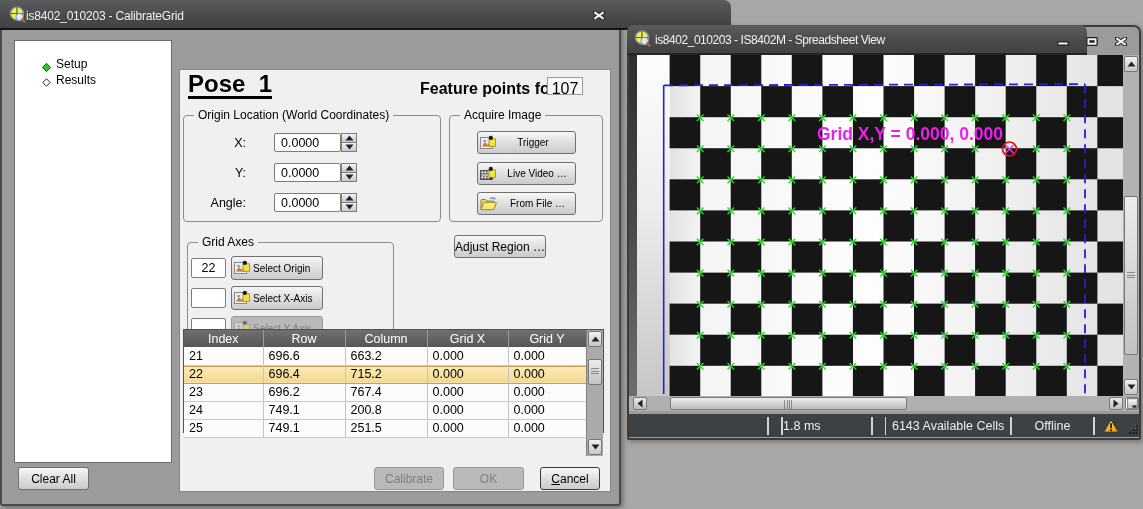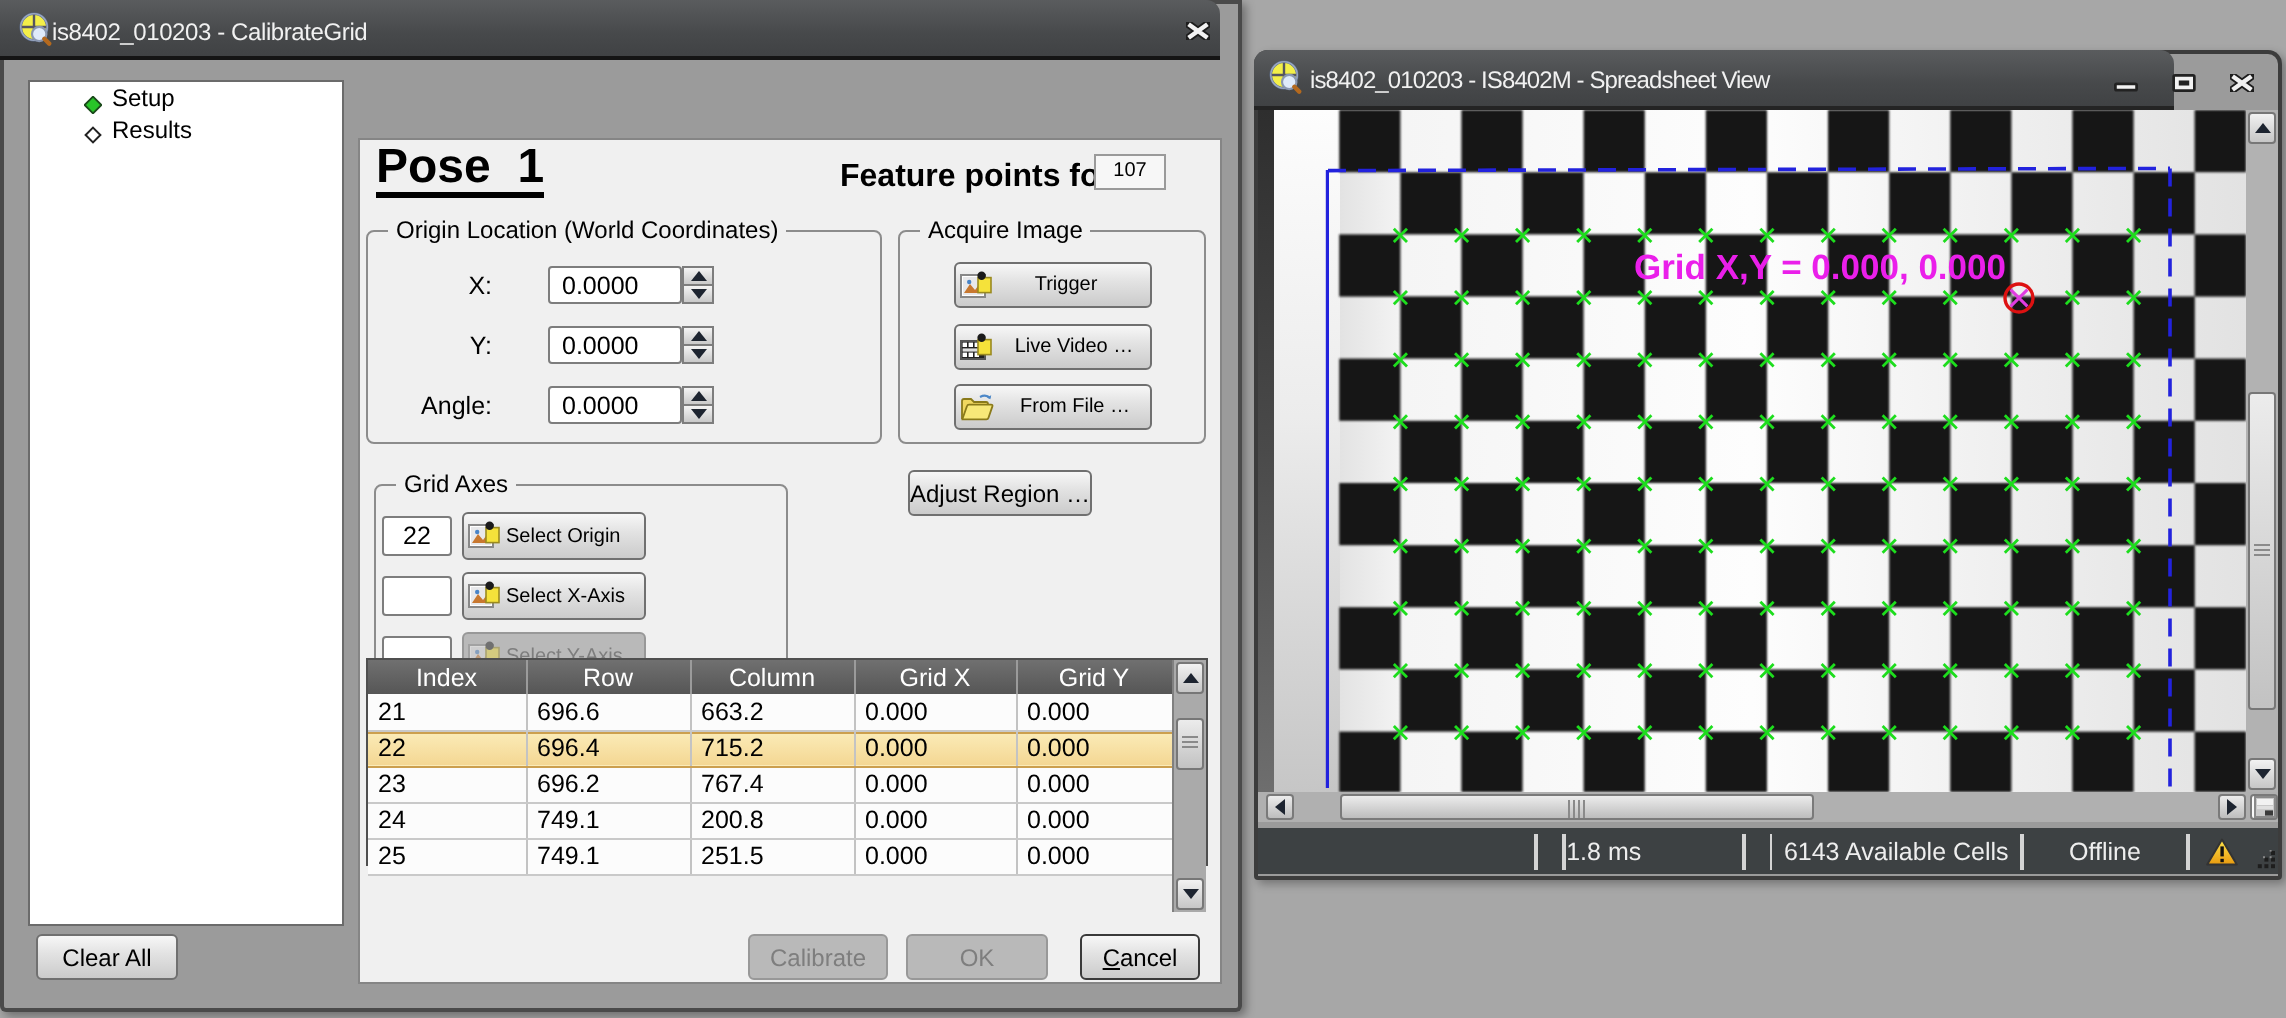--- a/index.html
+++ b/index.html
@@ -1,21 +1,21 @@
 <!DOCTYPE html>
 <html><head><meta charset="utf-8"><style>
 * { margin:0; padding:0; box-sizing:border-box; }
 html,body { width:1143px; height:509px; }
 body { background:#a7a7a7; font-family:"Liberation Sans", sans-serif; position:relative; overflow:hidden; }
 .abs { position:absolute; }
 .abs svg { display:block; }
 
 #dlg { position:absolute; left:0; top:0; width:621px; height:506px; background:#9b9b9b;
   box-shadow:inset 0 0 0 2px #4a4a4a, 2px 2px 5px rgba(0,0,0,.35); border-radius:0 0 3px 3px; }
-#dlg-tb { position:absolute; left:0; top:0; width:610px; height:30px;
+#dlg-tb { position:absolute; left:0; top:0; width:731px; height:30px;
   background:linear-gradient(#5a5c5e,#47494b 60%,#404244); border-bottom:2px solid #141414; border-radius:0 7px 0 0;text-align:center; }
 .tbtxt { position:absolute; top:8px; font-size:12.5px; color:#f1f1f1; letter-spacing:-0.3px; white-space:nowrap; }
 
 #tree { position:absolute; left:14px; top:40px; width:158px; height:423px; background:#fff; border:1px solid #6b6b6b; font-size:12px; }
 .ti { position:relative; height:15.5px; line-height:15.5px; padding-left:41px; color:#000; }
 .ti .dia { position:absolute; left:27px; top:3.5px; }
 .ti.sel { background:#eee8d8; border-top:1px solid #d8b88a; border-bottom:1px solid #d8b88a; }
 
 #panel { position:absolute; left:179px; top:40px; width:432px; height:423px; background:#f0f0f0; border:1px solid #858585;margin-top:29px; }
 .gbox { position:absolute; border:1px solid #8c8c8c; border-radius:4px; }
@@ -67,32 +67,32 @@
     <div class="tbtxt" style="left:26px;font-size:12px;letter-spacing:-0.2px;top:8.5px">is8402_010203 - CalibrateGrid</div>
     <div class="abs" style="left:593px;top:11px">
         <svg width="12" height="9" viewBox="0 0 12 9">
           <path d="M1.3 1.1 L10.7 7.9 M10.7 1.1 L1.3 7.9" stroke="#1d1d1d" stroke-width="4" stroke-linecap="round"></path>
           <path d="M1.3 1.1 L10.7 7.9 M10.7 1.1 L1.3 7.9" stroke="#f2f2f2" stroke-width="2.2"></path>
         </svg>
       </div>
   </div>
 
   <div id="tree">
-    <div class="ti" style="margin-top:1px"><span class="dia"><svg width="9" height="9" viewBox="0 0 9 9">
+    <div class="ti" style="margin-top:16px"><span class="dia"><svg width="9" height="9" viewBox="0 0 9 9">
             <path d="M4.5 0.3 L8.7 4.5 L4.5 8.7 L0.3 4.5 Z" fill="#28c428" stroke="#1a4a1a" stroke-width="0.9"></path>
           </svg></span>Setup</div>
     <div class="ti"><span class="dia"><svg width="9" height="9" viewBox="0 0 9 9">
             <path d="M4.5 0.8 L8.2 4.5 L4.5 8.2 L0.8 4.5 Z" fill="#fff" stroke="#222" stroke-width="1"></path>
           </svg></span>Results</div>
   </div>
 
   <div id="panel">
     <div class="abs" style="left:8px;top:2px;font-size:24px;font-weight:bold;border-bottom:3px solid #000;line-height:24px">Pose&nbsp; 1</div>
     <div class="abs" style="left:240px;top:10px;font-size:16px;font-weight:bold">Feature points found:</div>
-    <div class="abs" style="left:367px;top:7px;width:36px;height:18px;background:#f7f7f7;border:1px solid #9a9a9a;text-align:center;font-size:10px;padding-top:2px">107</div>
+    <div class="abs" style="left:367px;top:7px;width:36px;height:18px;background:#f7f7f7;border:1px solid #9a9a9a;text-align:center;font-size:16px;padding-top:2px">107</div>
 
     <div class="gbox" style="left:3px;top:45px;width:258px;height:107px">
       <div class="glab">Origin Location (World Coordinates)</div>
       <div class="flab" style="top:20px">X:</div>
         <div class="field" style="left:90px;top:17px;width:67px">0.0000</div>
         <div style="position:absolute;left:157px;top:17px">
           <div class="spin">
             <div class="sb">
               <svg width="9" height="6" viewBox="0 0 9 6">
                 <path d="M4.5 0.5 L8.5 5.5 L0.5 5.5 Z" fill="#1d2430"></path>

